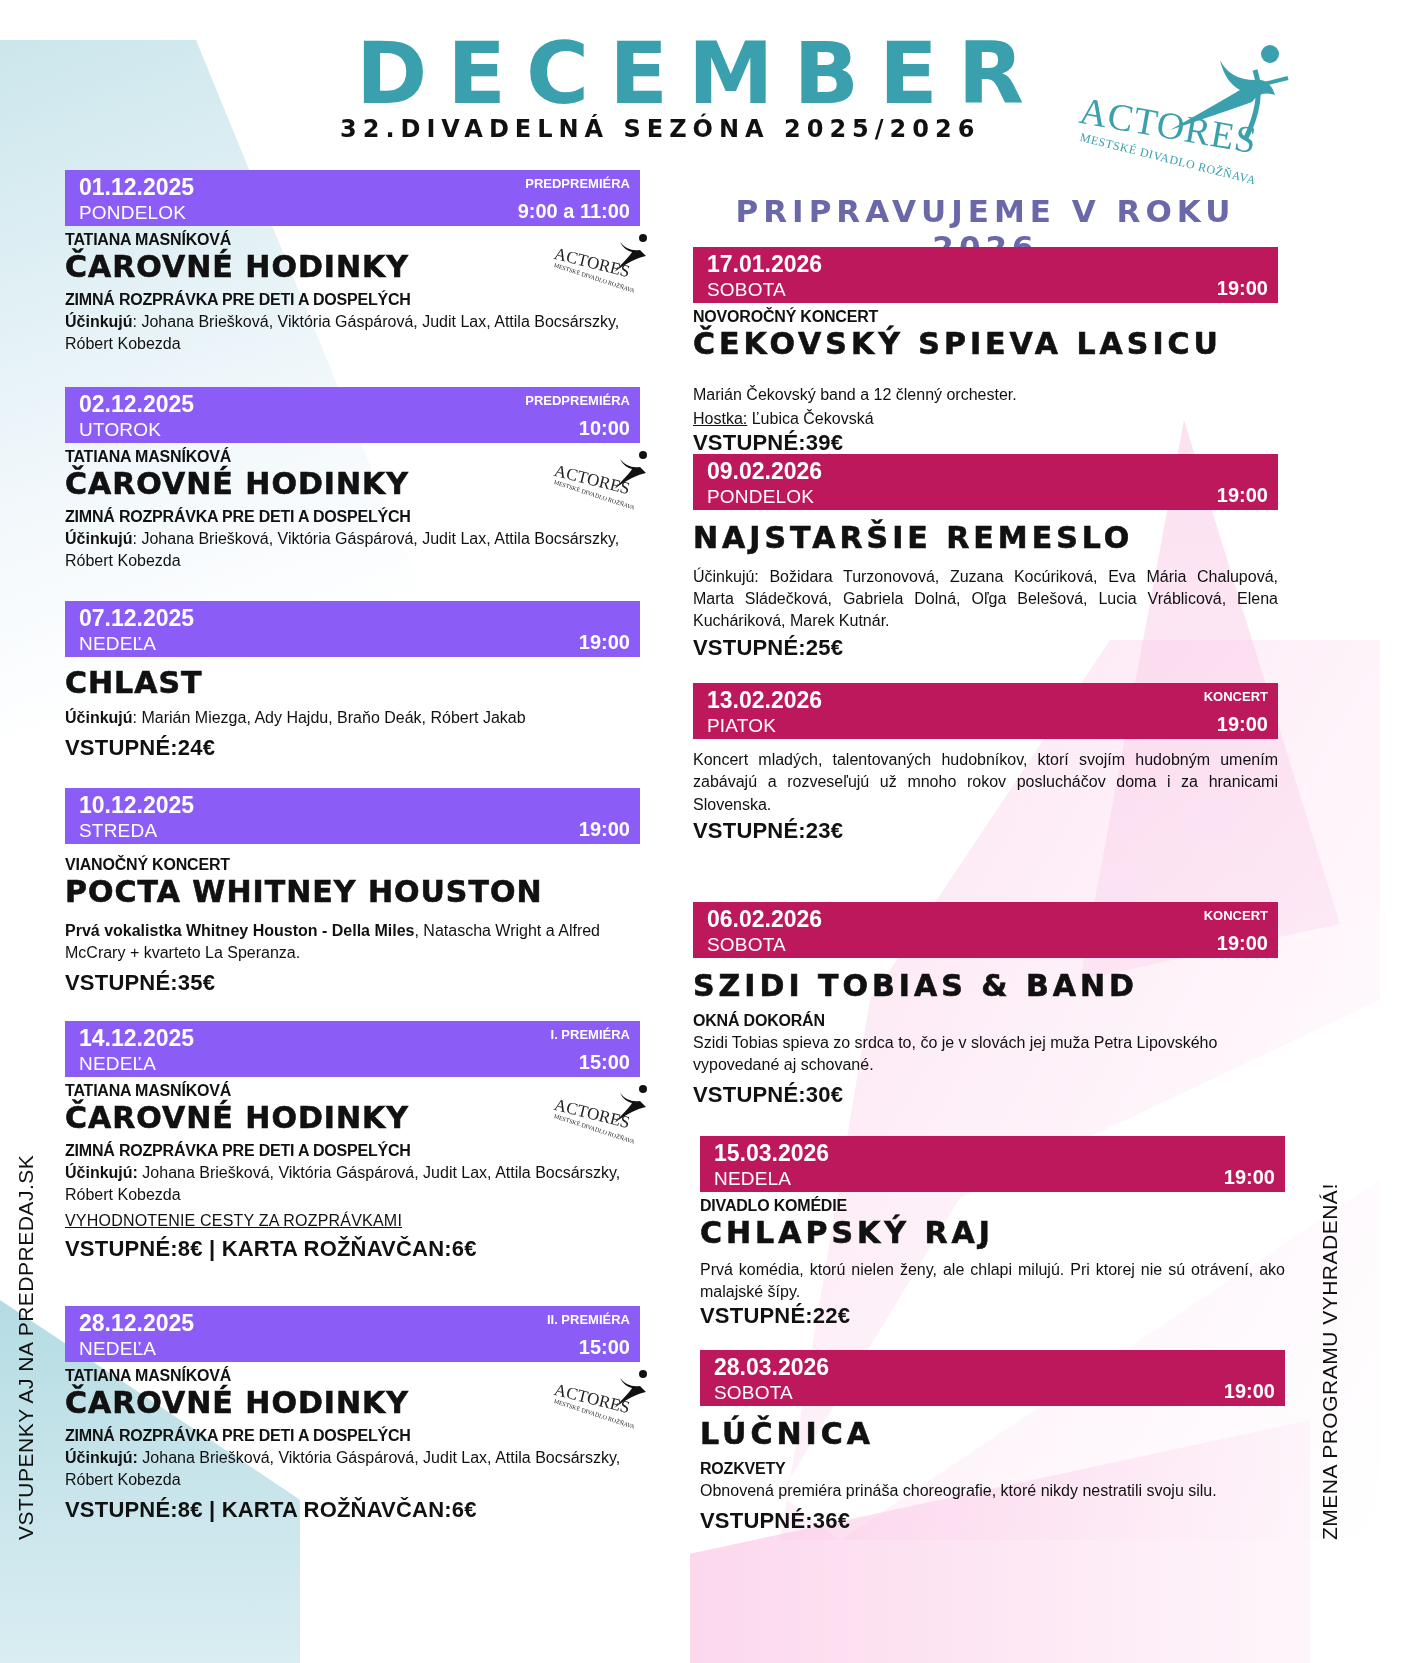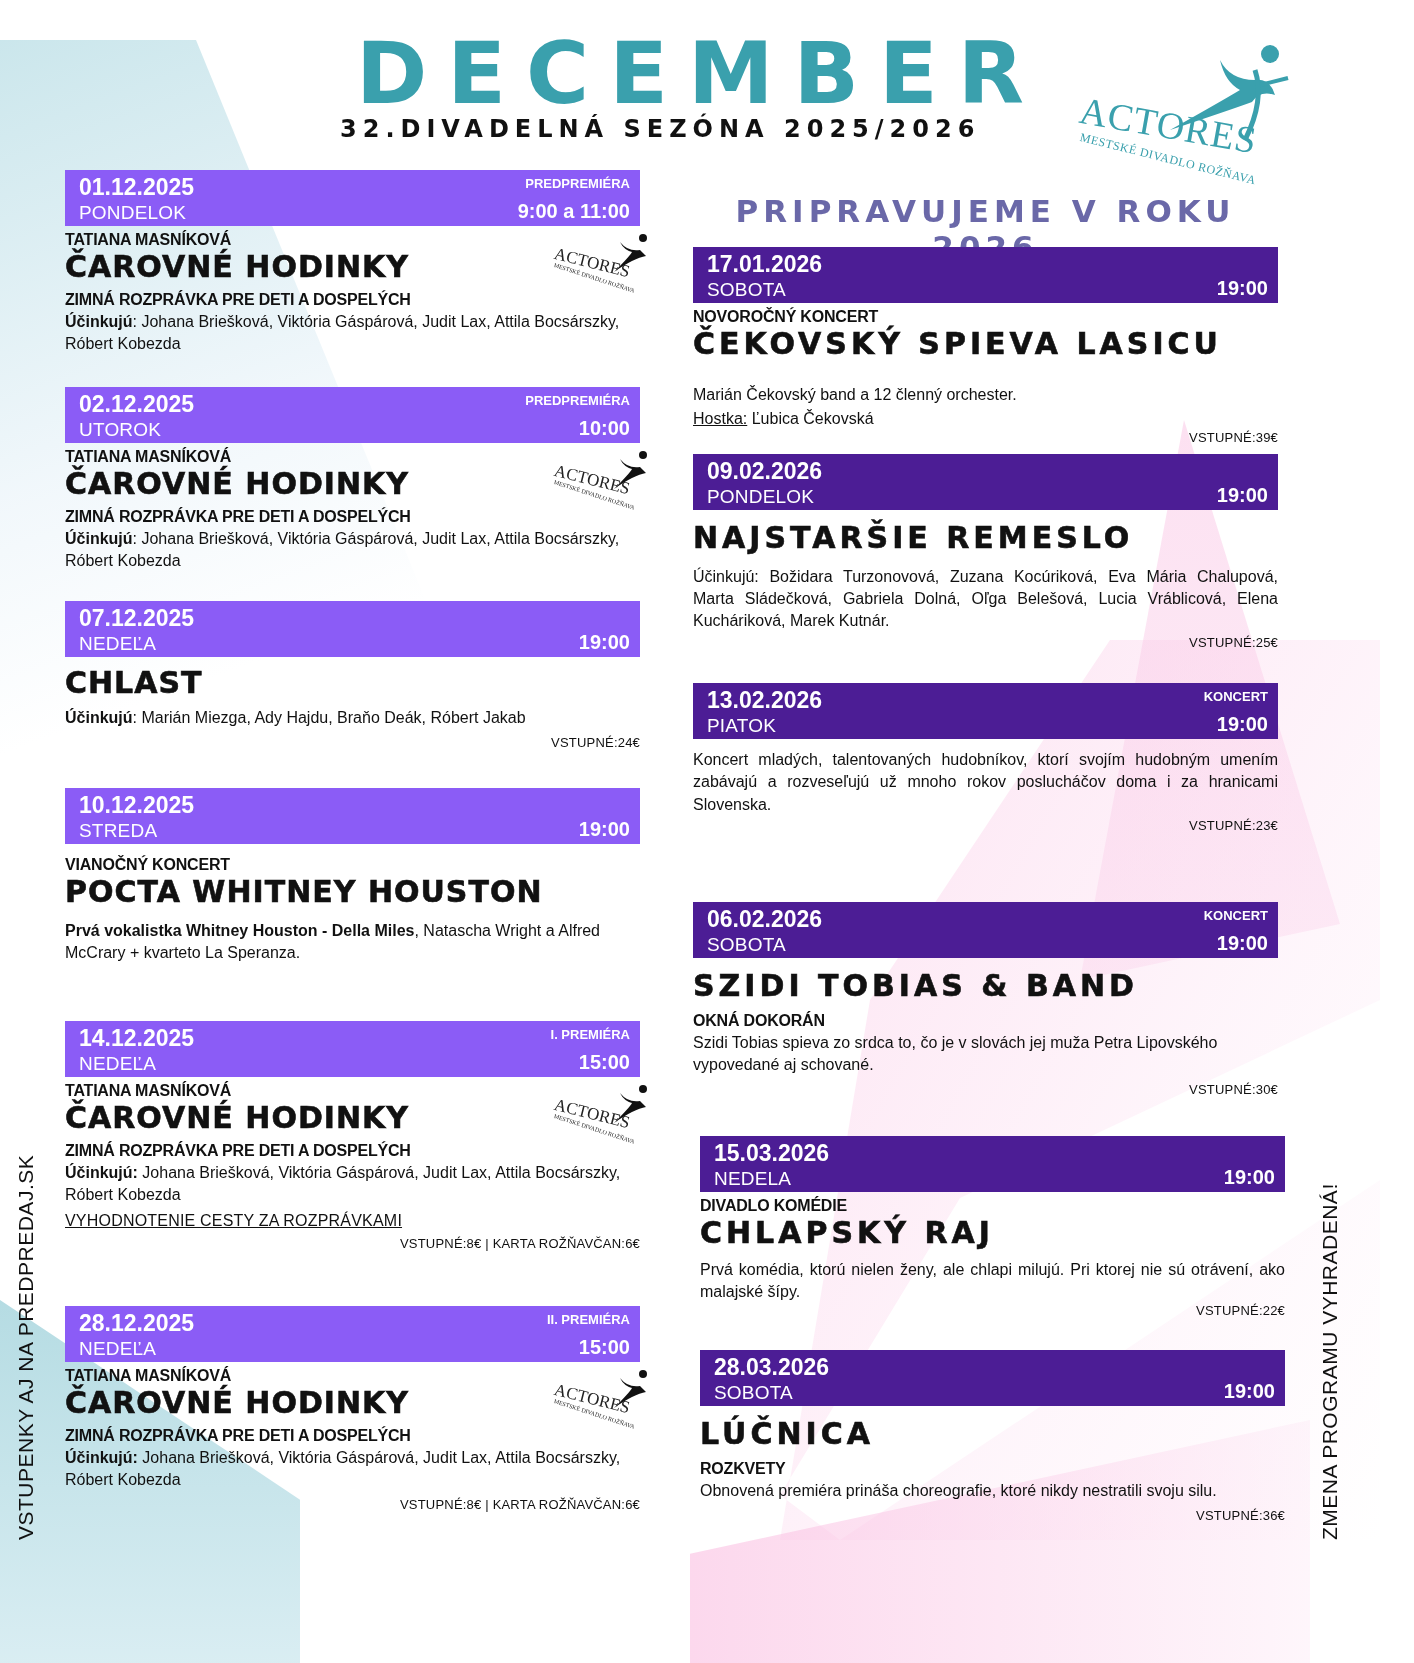--- a/index.html
+++ b/index.html
@@ -67,39 +67,39 @@
 
   
   .col-left { position: absolute; left: 65px; top: 170px; width: 575px; }
   .col-right { position: absolute; left: 693px; top: 0; width: 585px; }
 
   .event { position: absolute; left: 0; width: 100%; }
   .bar {
     position: relative; width: 100%; height: 56px; color: #fff;
   }
   .bar.teal { background: #8b5cf6; }
-  .bar.purple { background: #4c1d95; }
+  .bar.purple { background: #be185d; }
   .bar .date { position: absolute; left: 14px; top: 4px; font-size: 23px; font-weight: 700; }
   .bar .day { position: absolute; left: 14px; top: 32px; font-size: 19px; font-weight: 400; letter-spacing: 0.2px; }
   .bar .tag { position: absolute; right: 10px; top: 6px; font-size: 13px; font-weight: 700; }
   .bar .time { position: absolute; right: 10px; top: 30px; font-size: 20px; font-weight: 700; }
 
   .kicker { font-size: 16px; font-weight: 700; margin-top: 5px; letter-spacing: -0.2px; }
   .show {
     font-family: "DejaVu Sans", sans-serif; font-weight: 900;
     font-size: 30px; letter-spacing: 1px; line-height: 1.05; margin-top: 2px;
     -webkit-text-stroke: 0.6px #111;
   }
   .show.wide { letter-spacing: 4px; }
   .sub { font-size: 16px; font-weight: 700; margin-top: 8px; letter-spacing: -0.2px; }
   .desc { font-size: 16px; line-height: 1.4; margin-top: 2px; }
   .desc b { font-weight: 700; }
   .desc.justify { text-align: justify; }
   .link { font-size: 16px; text-decoration: underline; margin-top: 6px; letter-spacing: 0.2px; }
-  .price { text-align: right; font-size: 13px; font-weight: 400; margin-top: 6px; letter-spacing: 0.2px; }
+  .price { font-size: 22px; font-weight: 700; margin-top: 6px; letter-spacing: 0.2px; }
   .u { text-decoration: underline; }
 
   .mini-logo { position: absolute; right: -10px; width: 95px; height: 55px; }
   .mini-logo .t {
     position: absolute; left: 2px; top: 12px;
     font-family: "Liberation Serif", serif; font-size: 17px; color: #222;
     transform: rotate(14deg); transform-origin: left top;
   }
   .mini-logo .s {
     position: absolute; left: 0; top: 30px;
@@ -206,20 +206,21 @@
 
   <div class="event" style="top:618px">
     <div class="bar teal">
       <span class="date">10.12.2025</span>
       <span class="day">STREDA</span>
       <span class="time">19:00</span>
     </div>
     <div class="kicker" style="margin-top:12px">VIANOČNÝ KONCERT</div>
     <div class="show">POCTA WHITNEY HOUSTON</div>
     <div class="desc" style="margin-top:12px"><b>Prvá vokalistka Whitney Houston - Della Miles</b><span>, Natascha Wright a Alfred McCrary + kvarteto La Speranza.</span></div>
+    <div class="price">VSTUPNÉ:35€</div>
   </div>
 
   <div class="event" style="top:851px">
     <div class="bar teal">
       <span class="date">14.12.2025</span>
       <span class="day">NEDEĽA</span>
       <span class="tag">I. PREMIÉRA</span>
       <span class="time">15:00</span>
     </div>
     <div class="kicker">TATIANA MASNÍKOVÁ</div>

